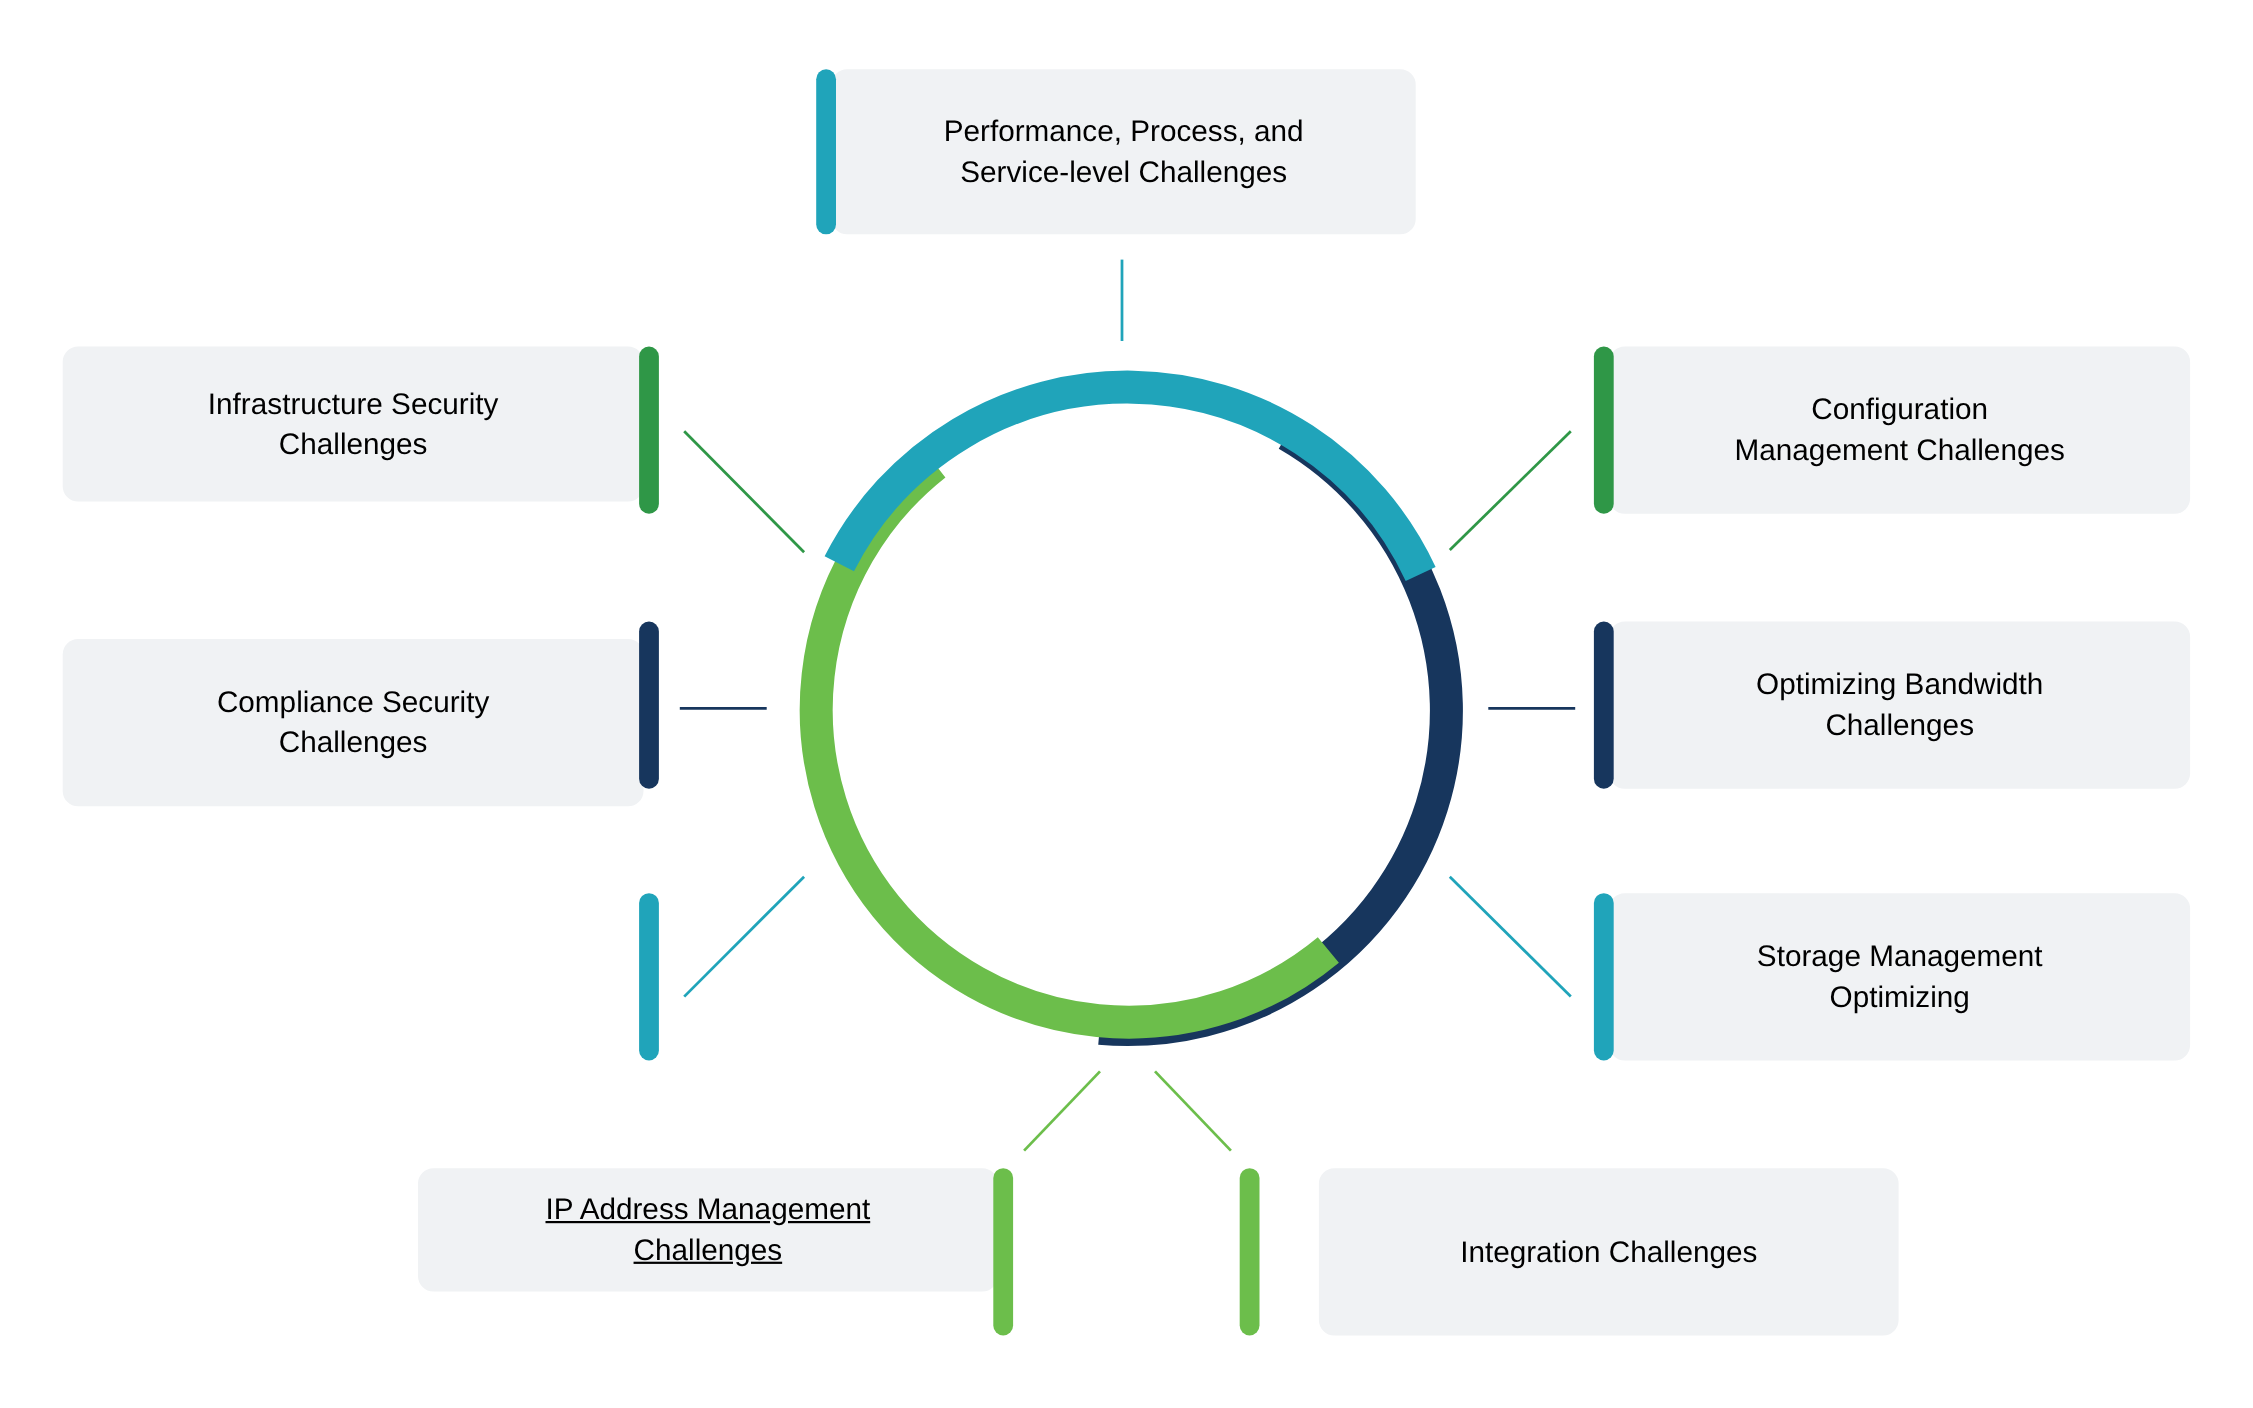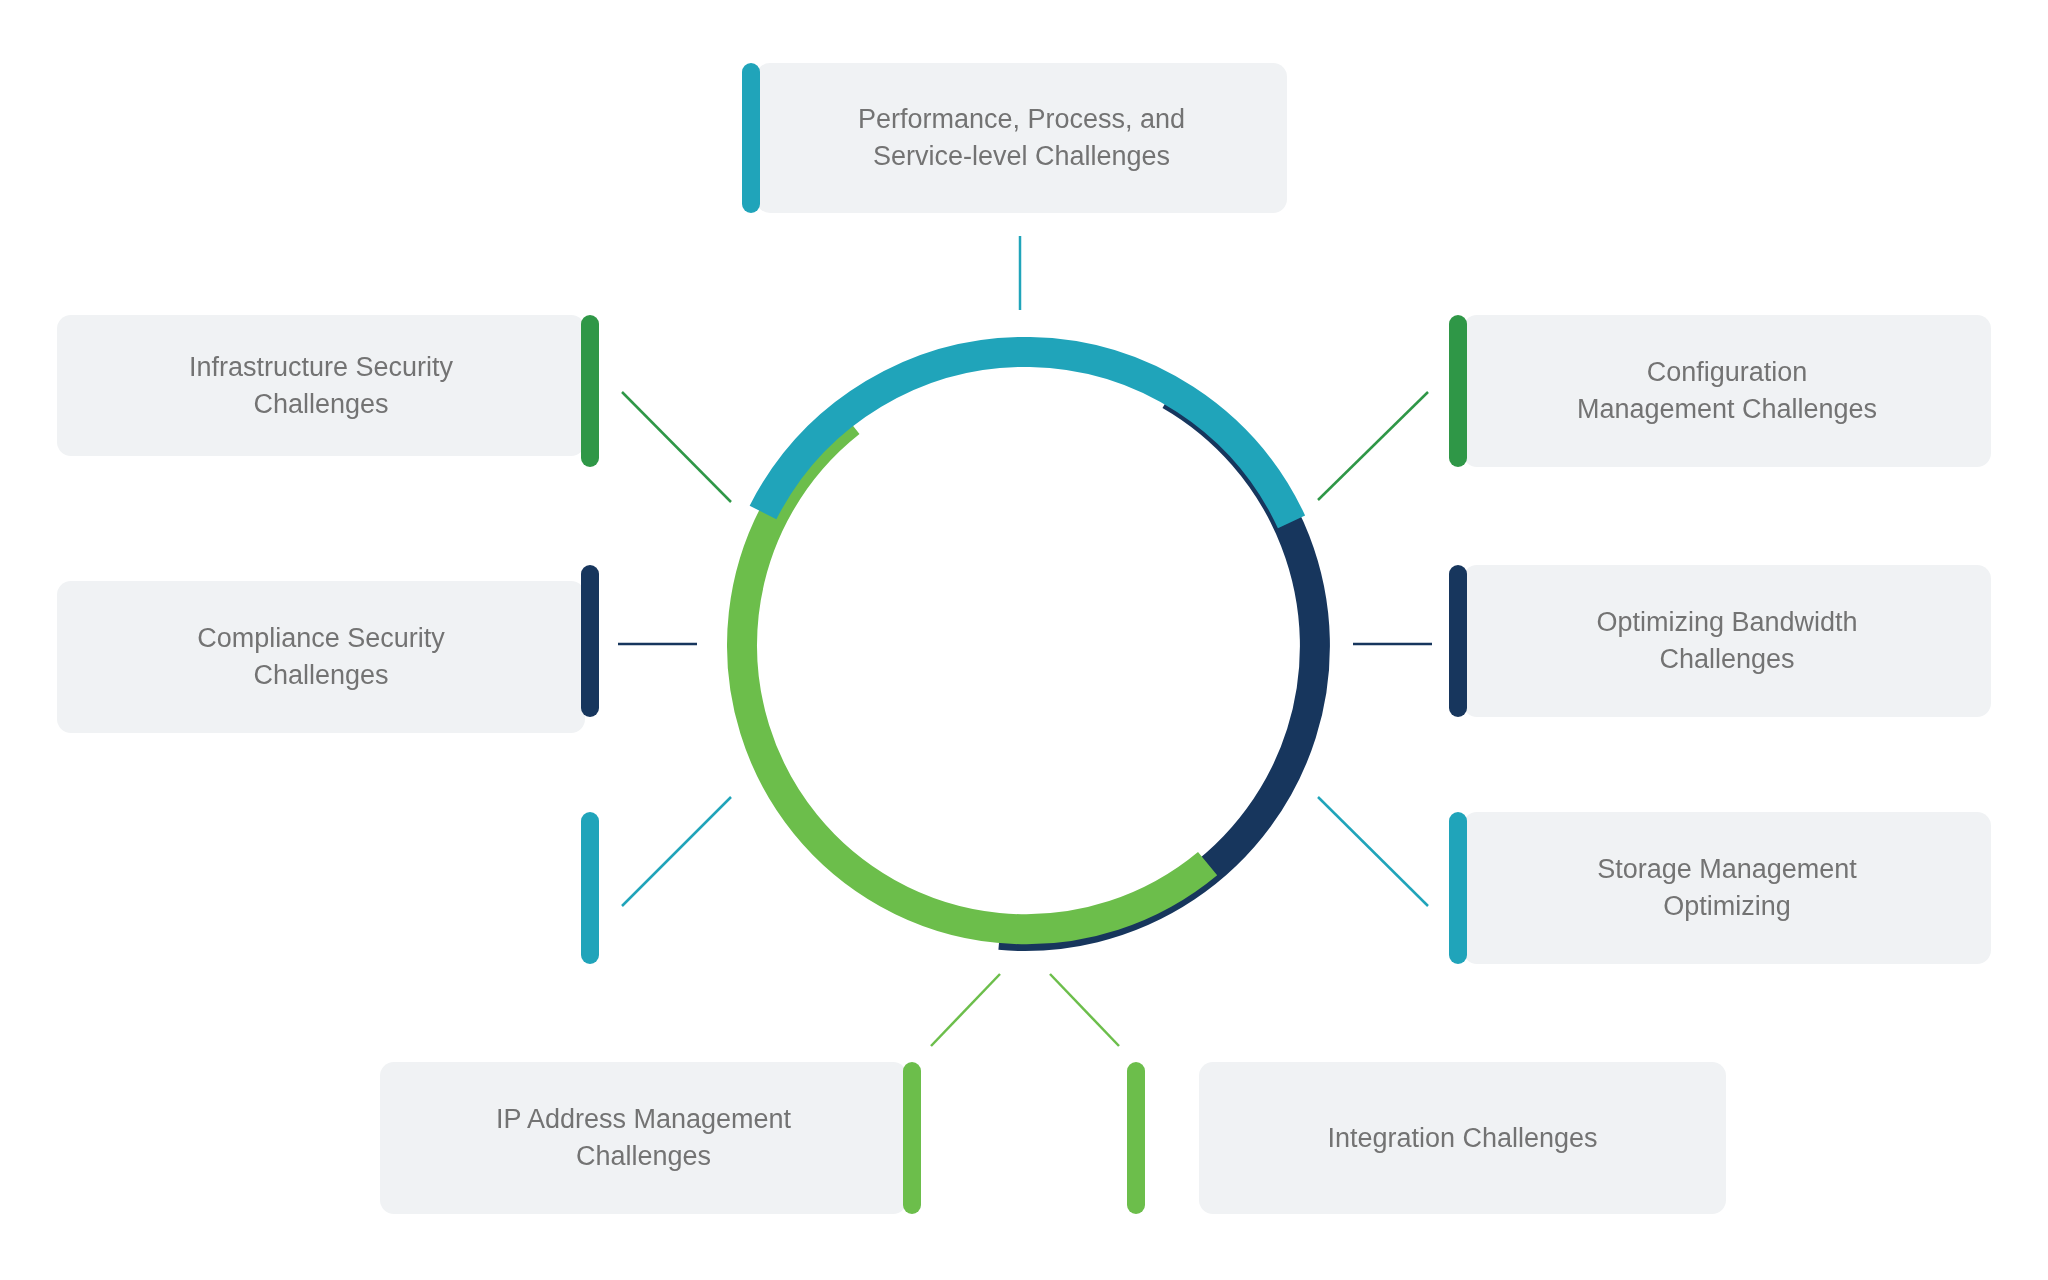--- a/index.html
+++ b/index.html
@@ -13,21 +13,21 @@
   .lines-layer{position:absolute;left:0;top:0;width:2048px;height:1280px;}
   .card{
     position:absolute;
     background:#F0F2F4;
     border-radius:14px;
     display:flex;align-items:center;justify-content:center;
   }
   .card-label{
     font-size:27px;
     line-height:37px;
-    color:#737373;
+    color:#000000;
     text-align:center;
     white-space:pre-line;
   }
   .accent-bar{
     position:absolute;
     width:18px;
     border-radius:9px;
   }
   .accent-teal{background:#20A4BA;}
   .accent-navy{background:#17365D;}
@@ -97,21 +97,21 @@
 Challenges</span>
   </div>
   <div class="accent-bar accent-navy" style="left:1449px;top:565px;height:152px;"></div>
 
   <div class="card" style="left:1463px;top:812px;width:528px;height:152px;">
     <span class="card-label">Storage Management
 Optimizing</span>
   </div>
   <div class="accent-bar accent-teal" style="left:1449px;top:812px;height:152px;"></div>
 
-  <div class="card" style="left:380px;top:1062px;width:527px;height:152px;">
+  <div class="card" style="left:380px;top:1062px;width:527px;height:112px;text-decoration:underline;">
     <span class="card-label">IP Address Management
 Challenges</span>
   </div>
   <div class="accent-bar accent-green-light" style="left:903px;top:1062px;height:152px;"></div>
 
   <div class="card" style="left:1199px;top:1062px;width:527px;height:152px;justify-content:center;">
     <span class="card-label">Integration Challenges</span>
   </div>
   <div class="accent-bar accent-green-light" style="left:1127px;top:1062px;height:152px;"></div>
 

